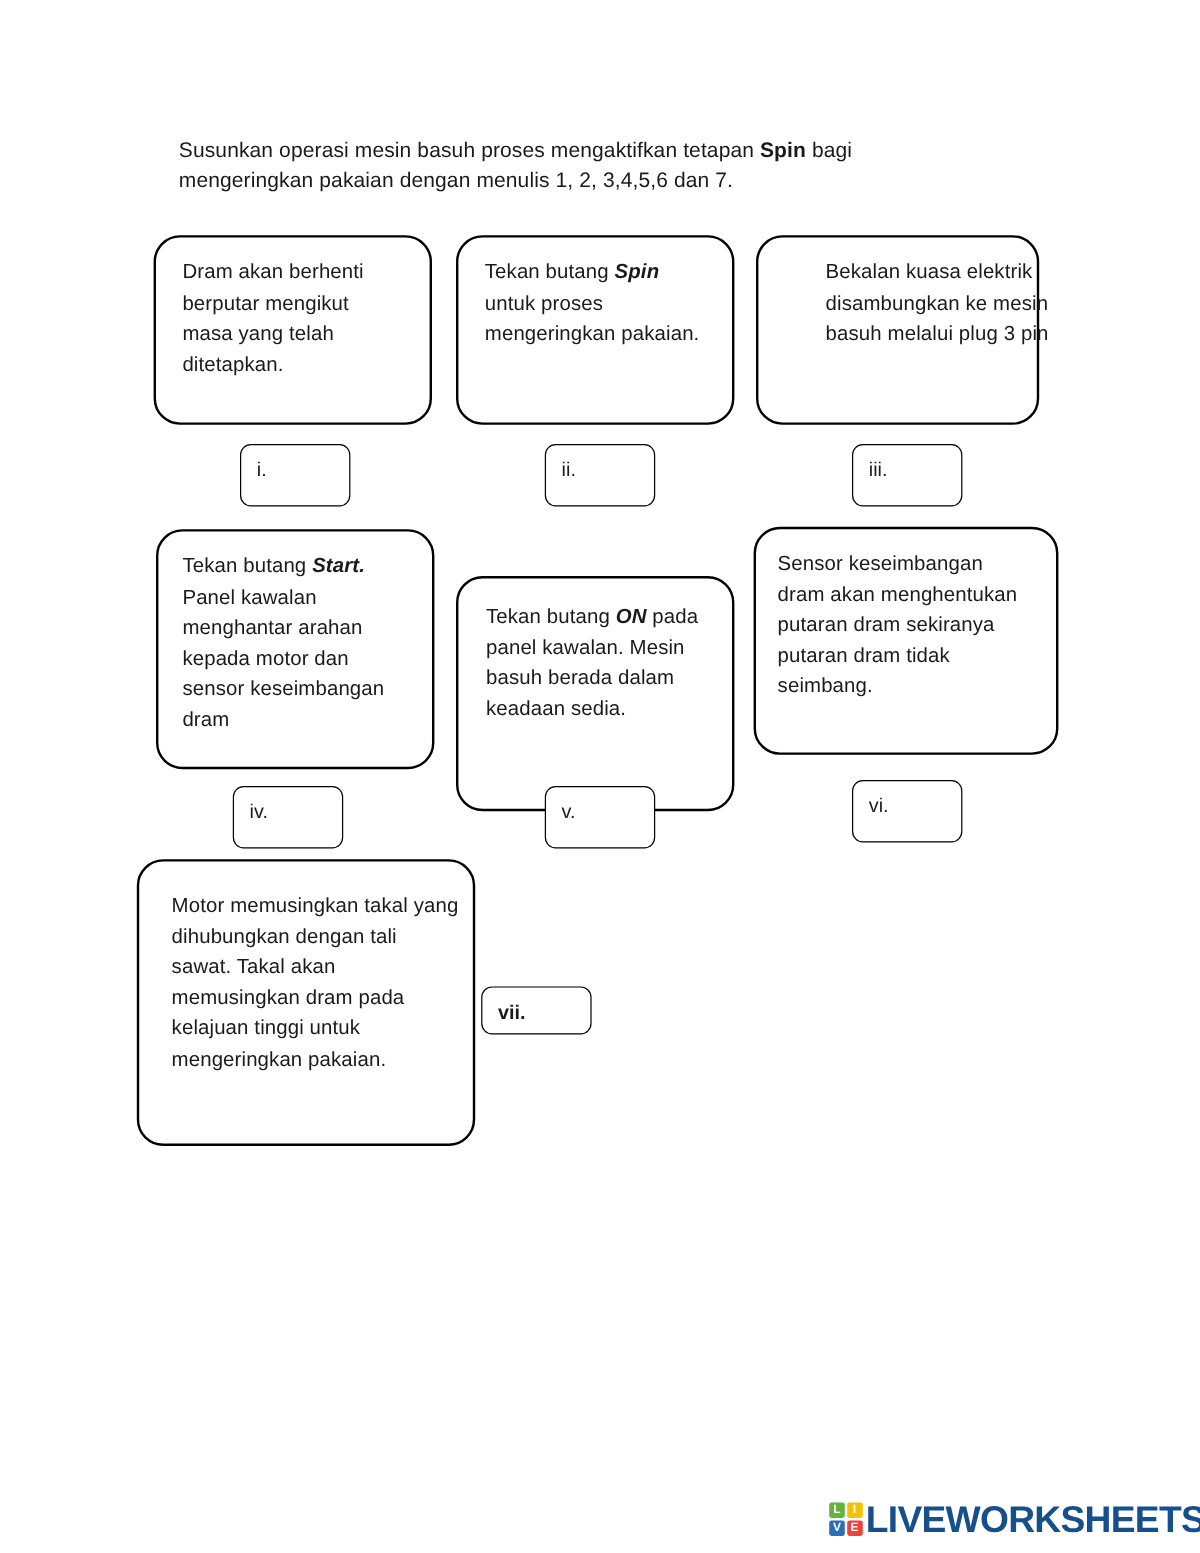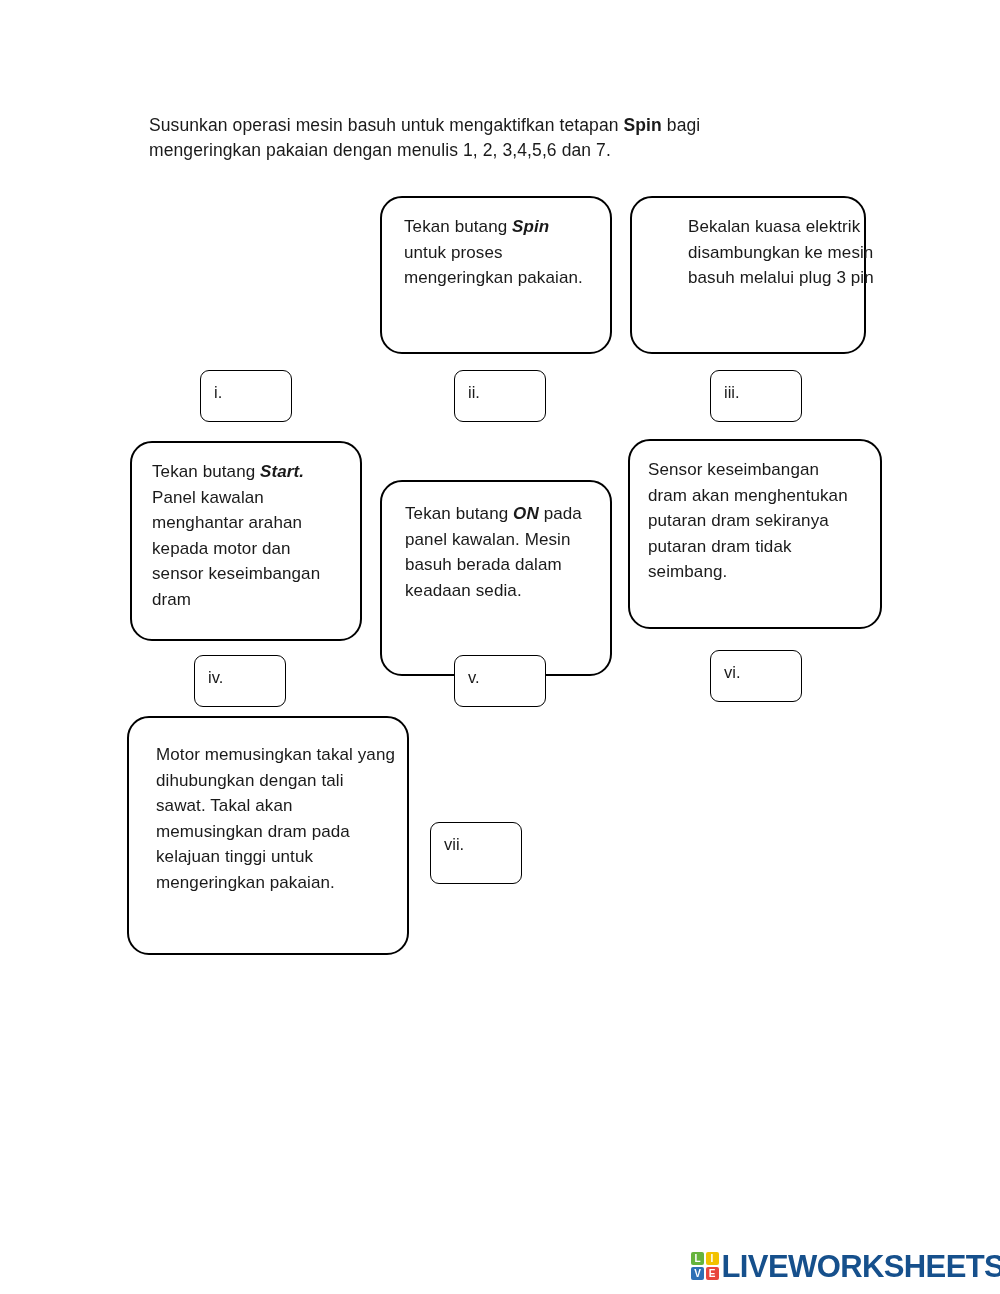--- a/index.html
+++ b/index.html
@@ -118,24 +118,27 @@
     line-height: 31px;
     font-family: "Liberation Sans", sans-serif;
   }
 </style>
 </head>
 <body>
 
 <div id="page">
 
   <div class="instruction">
-    <span>Susunkan operasi mesin basuh untuk mengaktifkan tetapan </span><b>Spin</b><span> bagi</span><br>
+    <span>Susunkan operasi mesin basuh proses mengaktifkan tetapan </span><b>Spin</b><span> bagi</span><br>
     <span>mengeringkan pakaian dengan menulis 1, 2, 3,4,5,6 dan 7.</span>
   </div>
 
+  <div class="card" style="left:128px; top:196px; width:232px; height:158px;">
+    <div class="card-text" style="left:22px; top:16px; width:180px;">Dram akan berhenti berputar mengikut masa yang telah ditetapkan.</div>
+  </div>
 
   <div class="card" style="left:380px; top:196px; width:232px; height:158px;padding-left:20px;">
     <div class="card-text" style="left:22px; top:16px; width:182px;">
       <span>Tekan butang </span><b>Spin</b><span class="nonitalic"> untuk proses mengeringkan pakaian.</span>
     </div>
   </div>
 
   <div class="card" style="left:630px; top:196px; width:236px; height:158px;">
     <div class="card-text" style="left:20px; top:16px; width:195px;margin-left:36px;">Bekalan kuasa elektrik disambungkan ke mesin basuh melalui plug 3 pin</div>
   </div>
@@ -173,25 +176,25 @@
   </div>
 
   <div class="answer-box" style="left:454px; top:655px; width:92px; height:52px;">
     <span class="answer-label">v.</span>
   </div>
 
   <div class="answer-box" style="left:710px; top:650px; width:92px; height:52px;">
     <span class="answer-label">vi.</span>
   </div>
 
-  <div class="card" style="left:127px; top:716px; width:282px; height:239px;padding-left:40px;">
+  <div class="card" style="left:114px; top:716px; width:282px; height:239px;padding-left:40px;">
     <div class="card-text" style="left:27px; top:24px; width:242px;">Motor memusingkan takal yang dihubungkan dengan tali sawat. Takal akan memusingkan dram pada kelajuan tinggi untuk mengeringkan pakaian.</div>
   </div>
 
-  <div class="answer-box" style="left:430px; top:822px; width:92px; height:62px;">
+  <div class="answer-box" style="left:401px; top:822px; width:92px; height:40px;font-weight:bold;">
     <span class="answer-label">vii.</span>
   </div>
 
   <div class="lw-logo">
     <div class="lw-tiles">
       <div class="lw-tile t-l">L</div>
       <div class="lw-tile t-i">I</div>
       <div class="lw-tile t-v">V</div>
       <div class="lw-tile t-e">E</div>
     </div>

